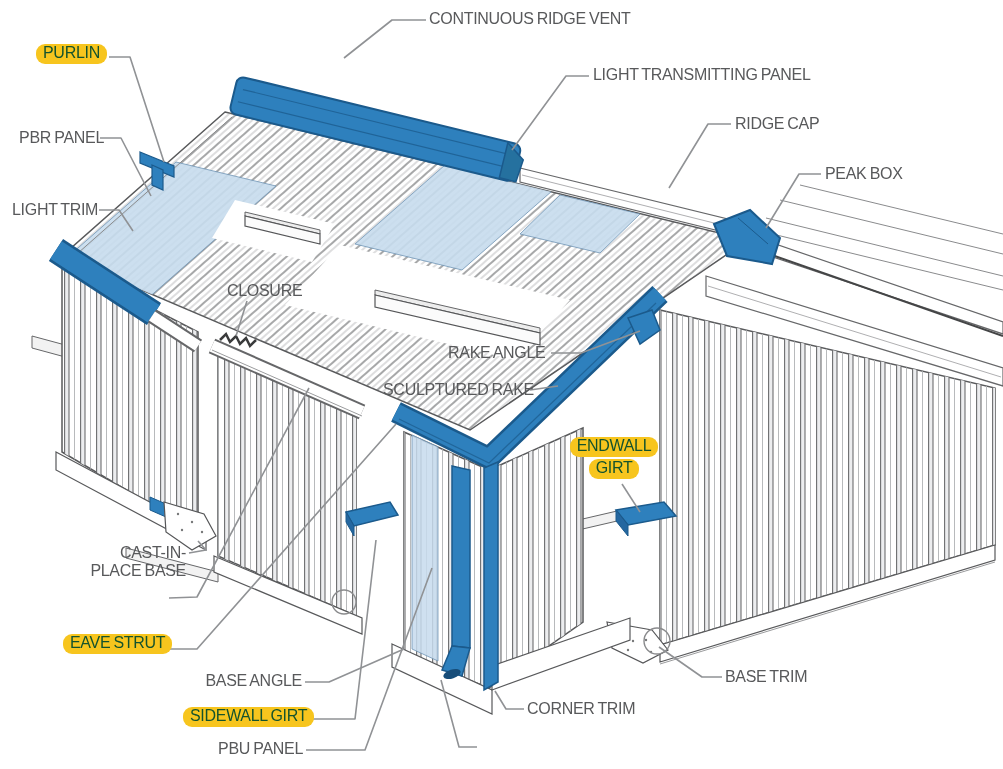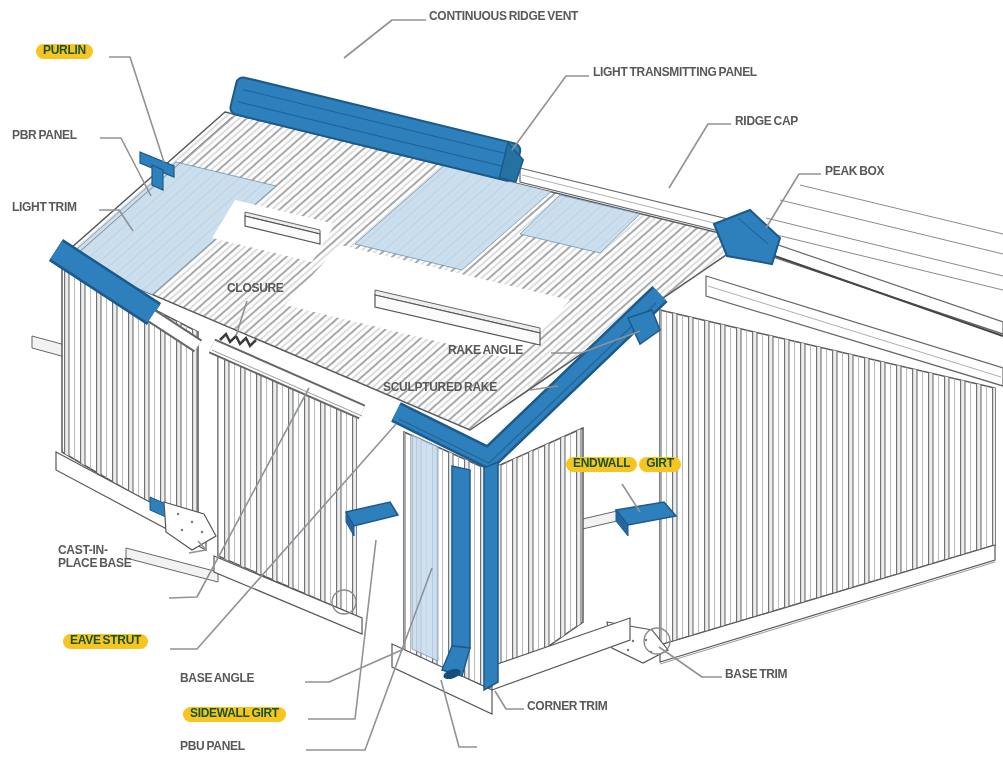--- a/index.html
+++ b/index.html
@@ -1,24 +1,24 @@
 <!DOCTYPE html>
 <html><head>
 <meta charset="utf-8">
 <style>
   html,body{margin:0;padding:0;background:#ffffff;}
   .canvas{position:relative;width:1003px;height:769px;background:#ffffff;overflow:hidden;
           font-family:"Liberation Sans",sans-serif;}
   .canvas svg{position:absolute;left:0;top:0;}
-  .lbl{position:absolute;font-size:12px;line-height:1.12;font-weight:700;color:#58595b;
+  .lbl{position:absolute;font-size:16px;line-height:1.12;font-weight:400;color:#58595b;
        letter-spacing:-0.3px;word-spacing:-1px;white-space:nowrap;}
-  .lbl.r{}
+  .lbl.r{text-align:right;}
   .lbl .ln{display:block;}
   .hl{background:#f7c51e;color:#14532d;border-radius:9px;padding:0 7px 2px 7px;display:inline-block;}
-  .stack{display:flex;flex-direction:row;align-items:center;gap:2px;white-space:nowrap;margin-top:20px;}
+  .stack{display:flex;flex-direction:column;align-items:center;gap:2px;white-space:nowrap;}
 </style>
 </head>
 <body>
 
 <div class="canvas">
 
 <svg width="1003" height="769" viewBox="0 0 1003 769">
   <defs>
     <pattern id="corrRoof" width="8" height="10" patternUnits="userSpaceOnUse" patternTransform="rotate(-41.4)">
       <line x1="0" y1="2" x2="8" y2="2" stroke="#5f6062" stroke-width="1.1"></line>

